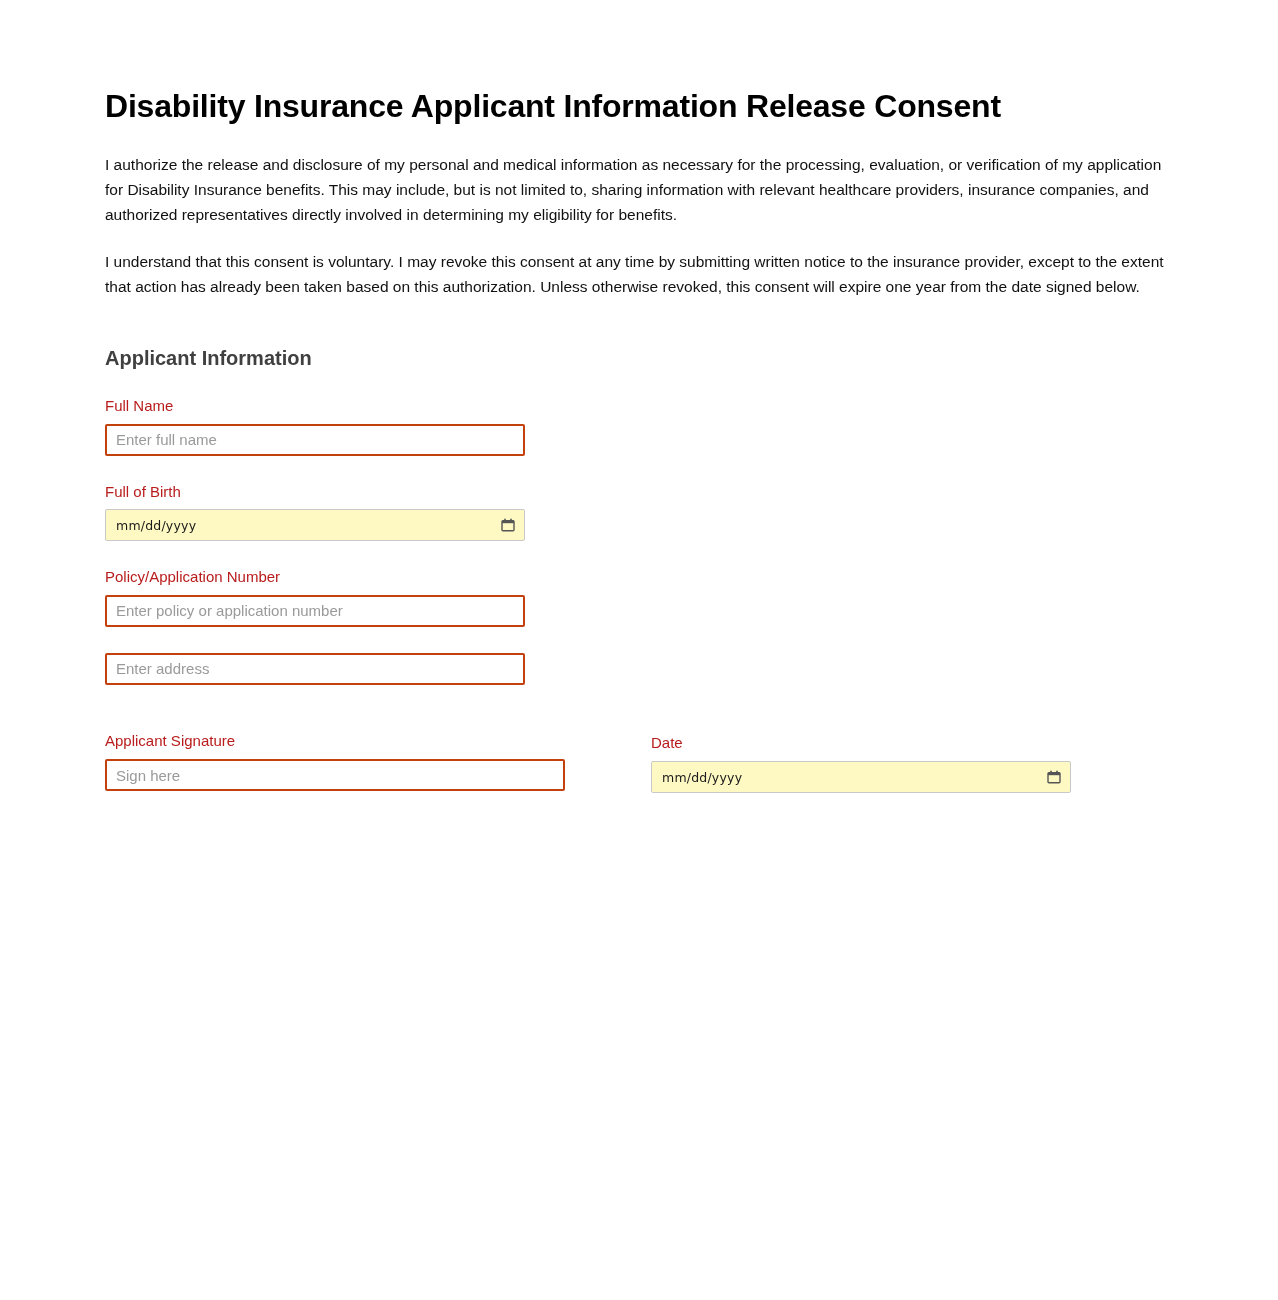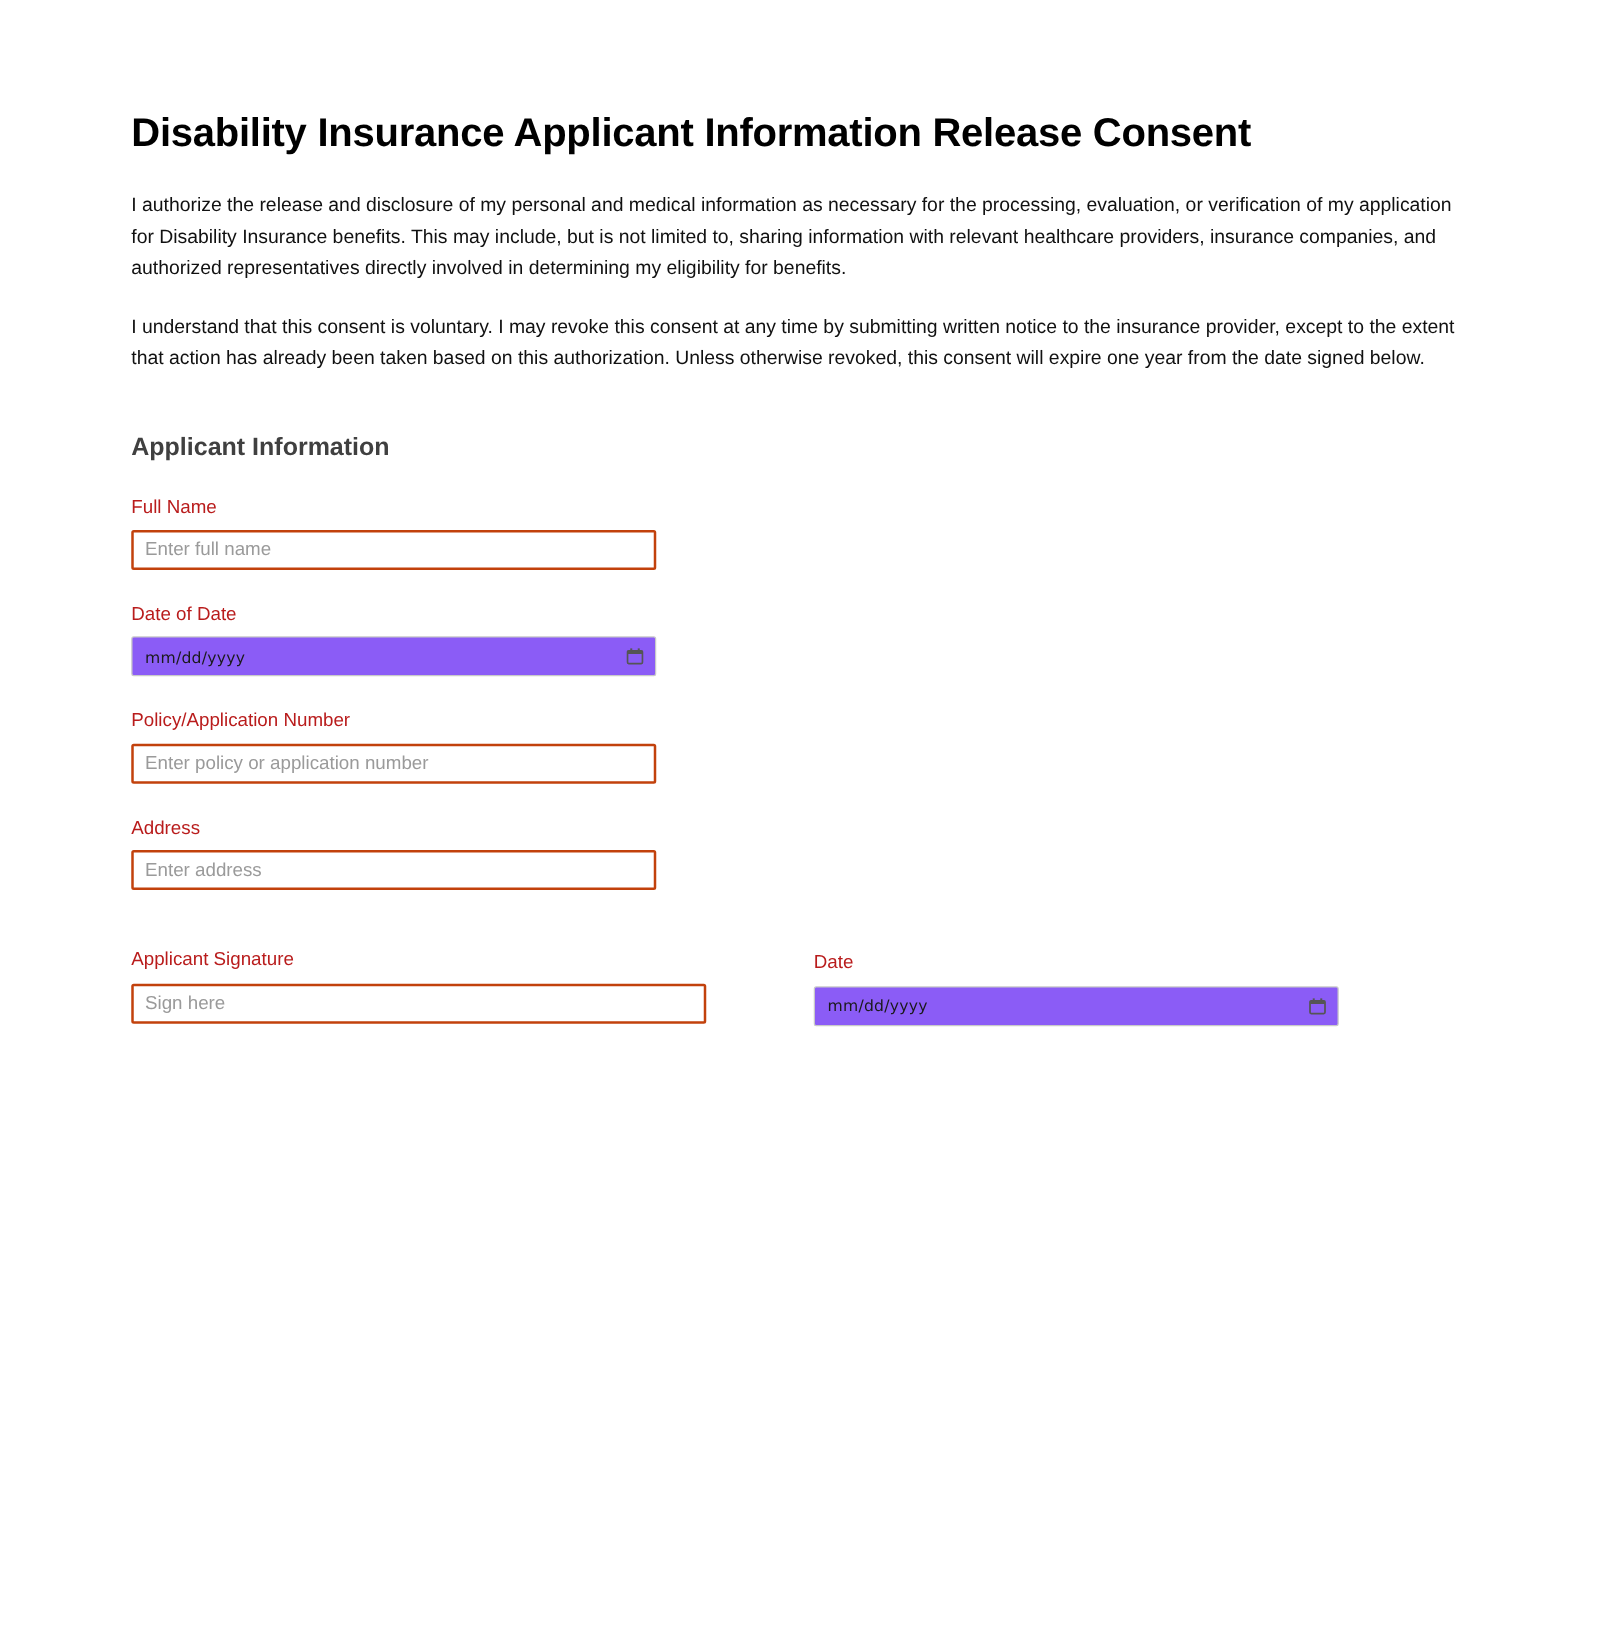--- a/index.html
+++ b/index.html
@@ -71,21 +71,21 @@
     opacity: 1;
   }
   .date-input {
     box-sizing: border-box;
     display: flex;
     align-items: center;
     justify-content: space-between;
     width: 420px;
     height: 32px;
     padding: 2px 9px 2px 10px;
-    background: #8b5cf6;
+    background: #fef9c3;
     border: 1px solid #c9c9c9;
     border-radius: 2px;
     cursor: text;
   }
   .date-text {
     font-family: "DejaVu Sans", "Liberation Sans", sans-serif;
     font-size: 12.5px;
     letter-spacing: 0.2px;
     color: #1a1a1a;
     white-space: pre;
@@ -130,39 +130,38 @@
   <p class="para">I understand that this consent is voluntary. I may revoke this consent at any time by submitting written notice to the insurance provider, except to the extent that action has already been taken based on this authorization. Unless otherwise revoked, this consent will expire one year from the date signed below.</p>
 
   <h2 class="section-heading">Applicant Information</h2>
 
   <div class="field">
     <label class="field-label">Full Name</label>
     <input class="text-input" type="text" placeholder="Enter full name" style="">
   </div>
 
   <div class="field">
-    <label class="field-label">Date of Date</label>
+    <label class="field-label">Full of Birth</label>
     <div class="date-input">
       <span class="date-text">mm/dd/yyyy</span>
       <svg class="cal-icon" viewBox="0 0 14 14">
         <rect x="1" y="2.6" width="12" height="10.2" rx="1" fill="none" stroke="#555" stroke-width="1.4"></rect>
         <rect x="1" y="2.6" width="12" height="2.6" fill="#555"></rect>
         <rect x="3.2" y="0.7" width="1.6" height="2.6" fill="#555"></rect>
         <rect x="9.2" y="0.7" width="1.6" height="2.6" fill="#555"></rect>
       </svg>
     </div>
   </div>
 
   <div class="field">
     <label class="field-label">Policy/Application Number</label>
     <input class="text-input" type="text" placeholder="Enter policy or application number" style="">
   </div>
 
   <div class="field">
-    <label class="field-label">Address</label>
     <input class="text-input" type="text" placeholder="Enter address" style="">
   </div>
 
 
 
   <div class="sign-row">
 
     <div class="sign-col-signature">
       <label class="field-label">Applicant Signature</label>
       <input class="text-input" type="text" placeholder="Sign here" style="">

